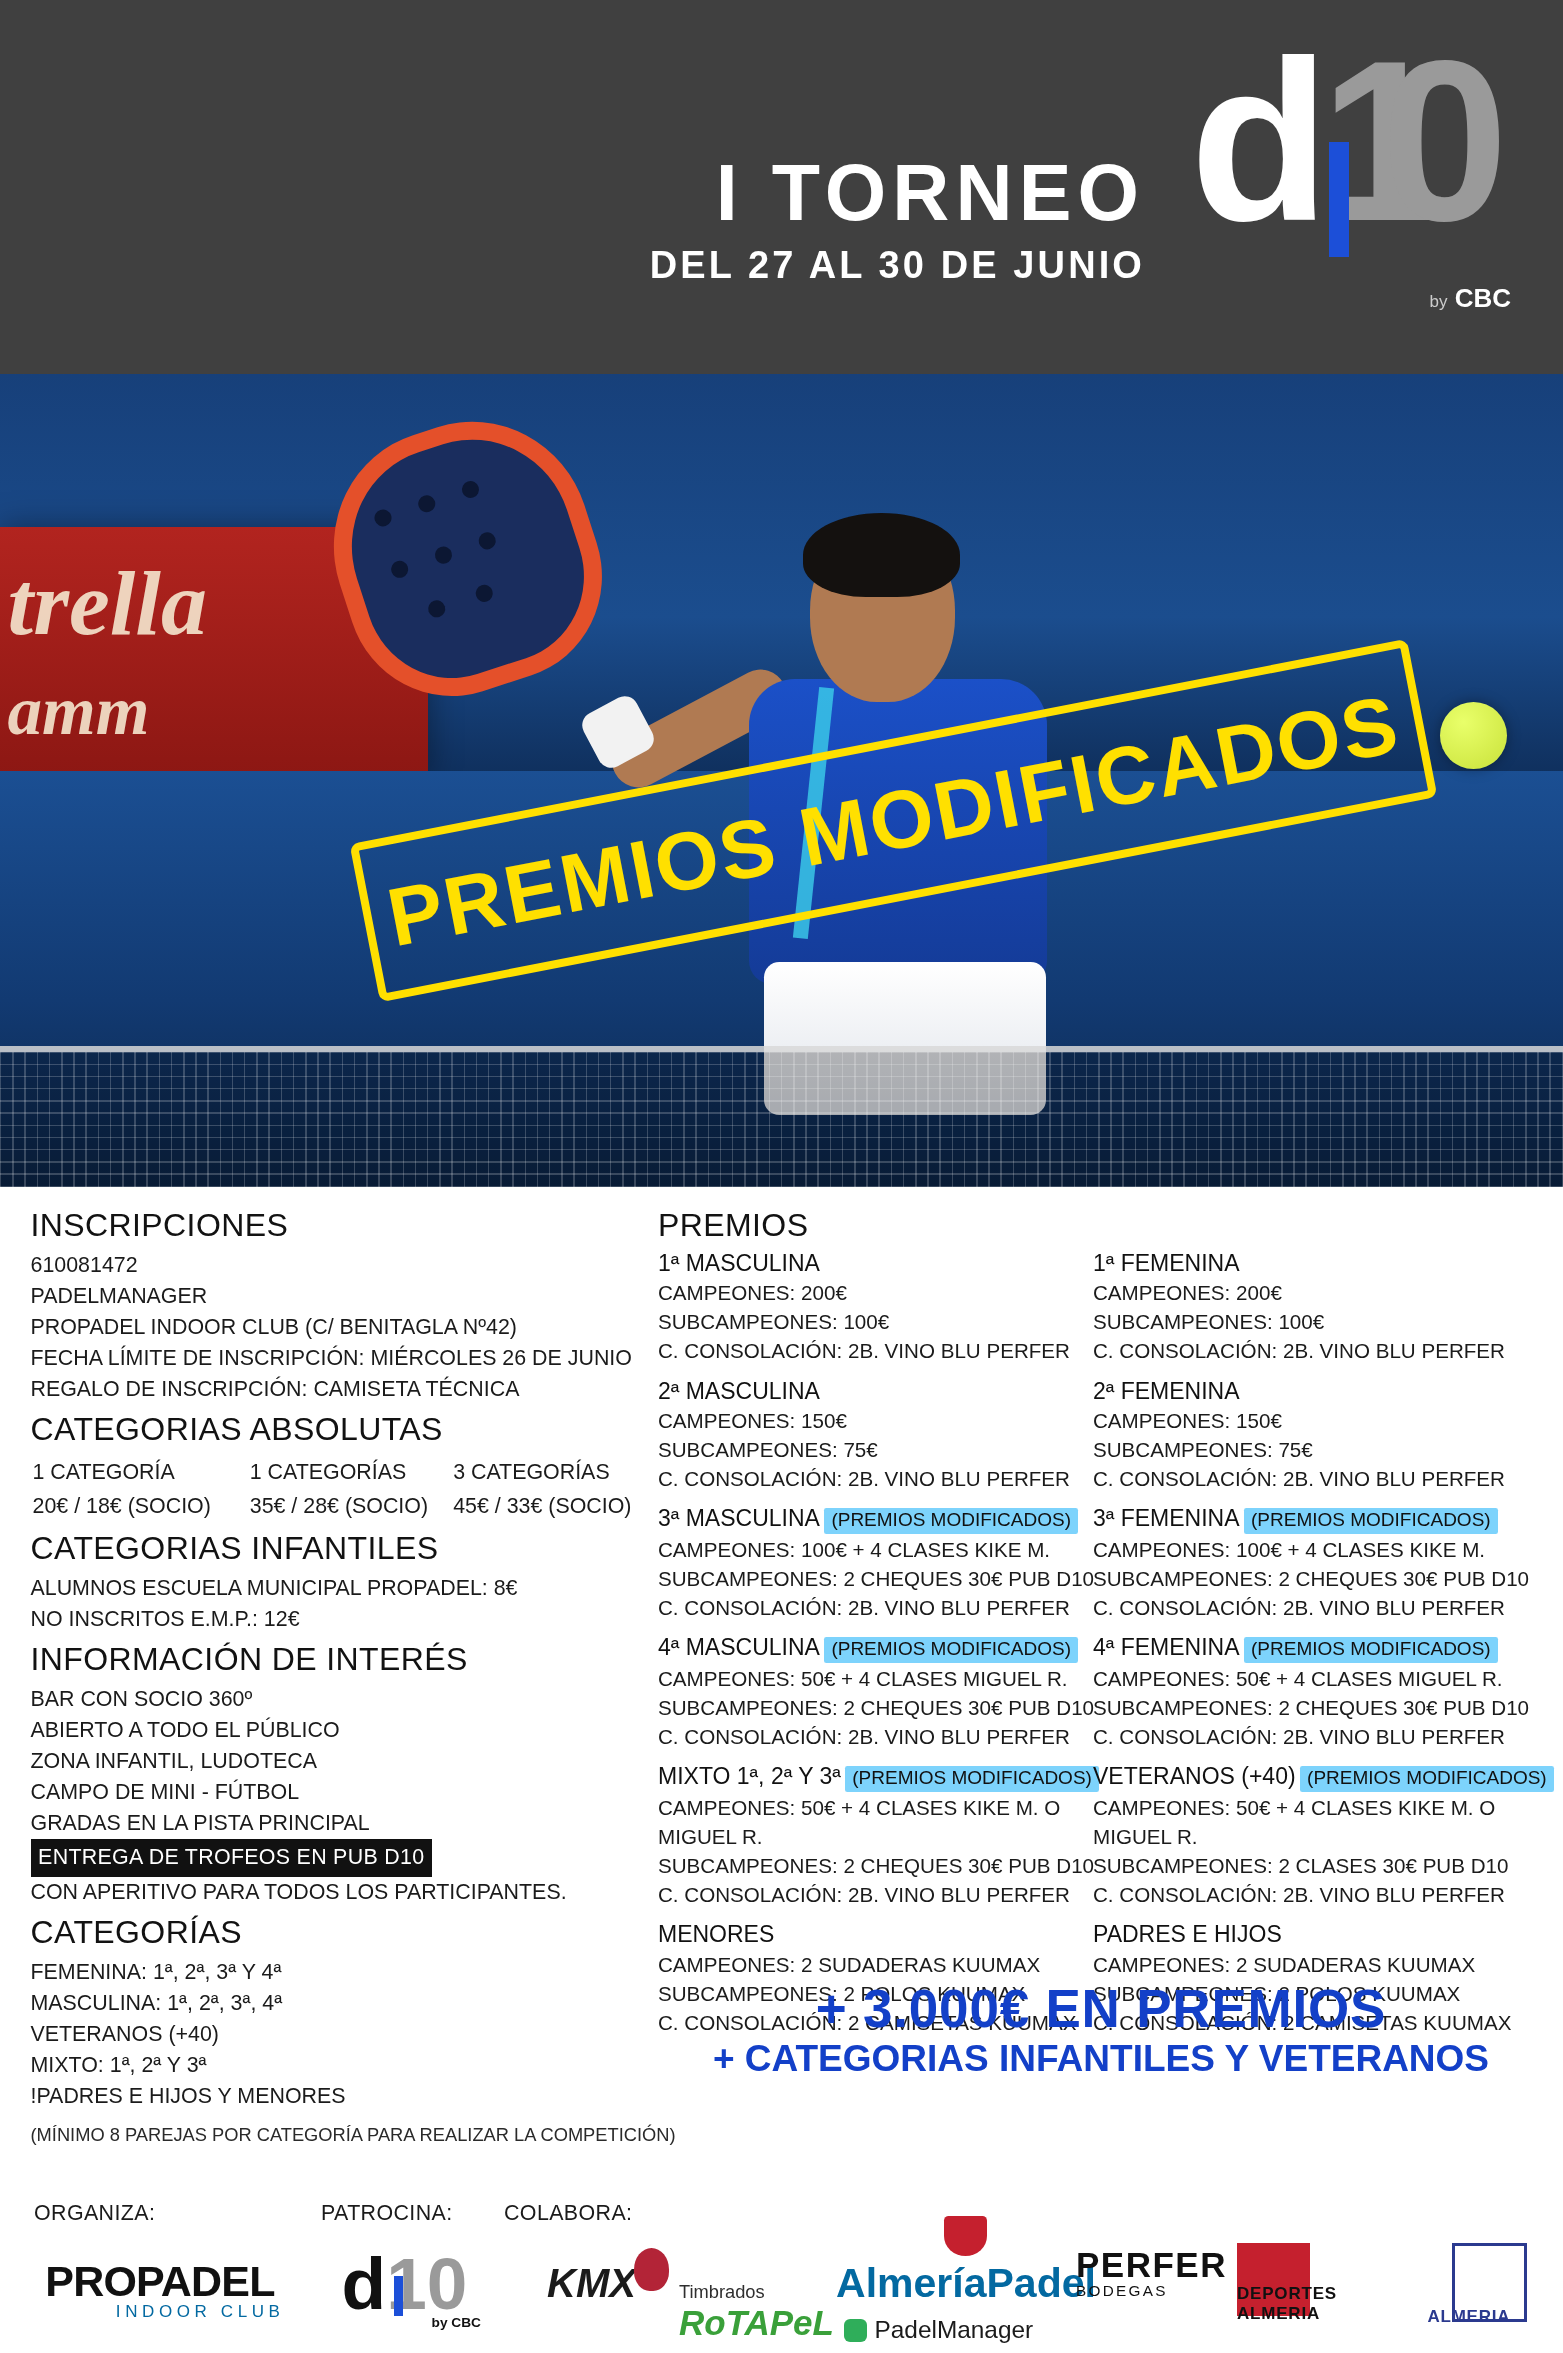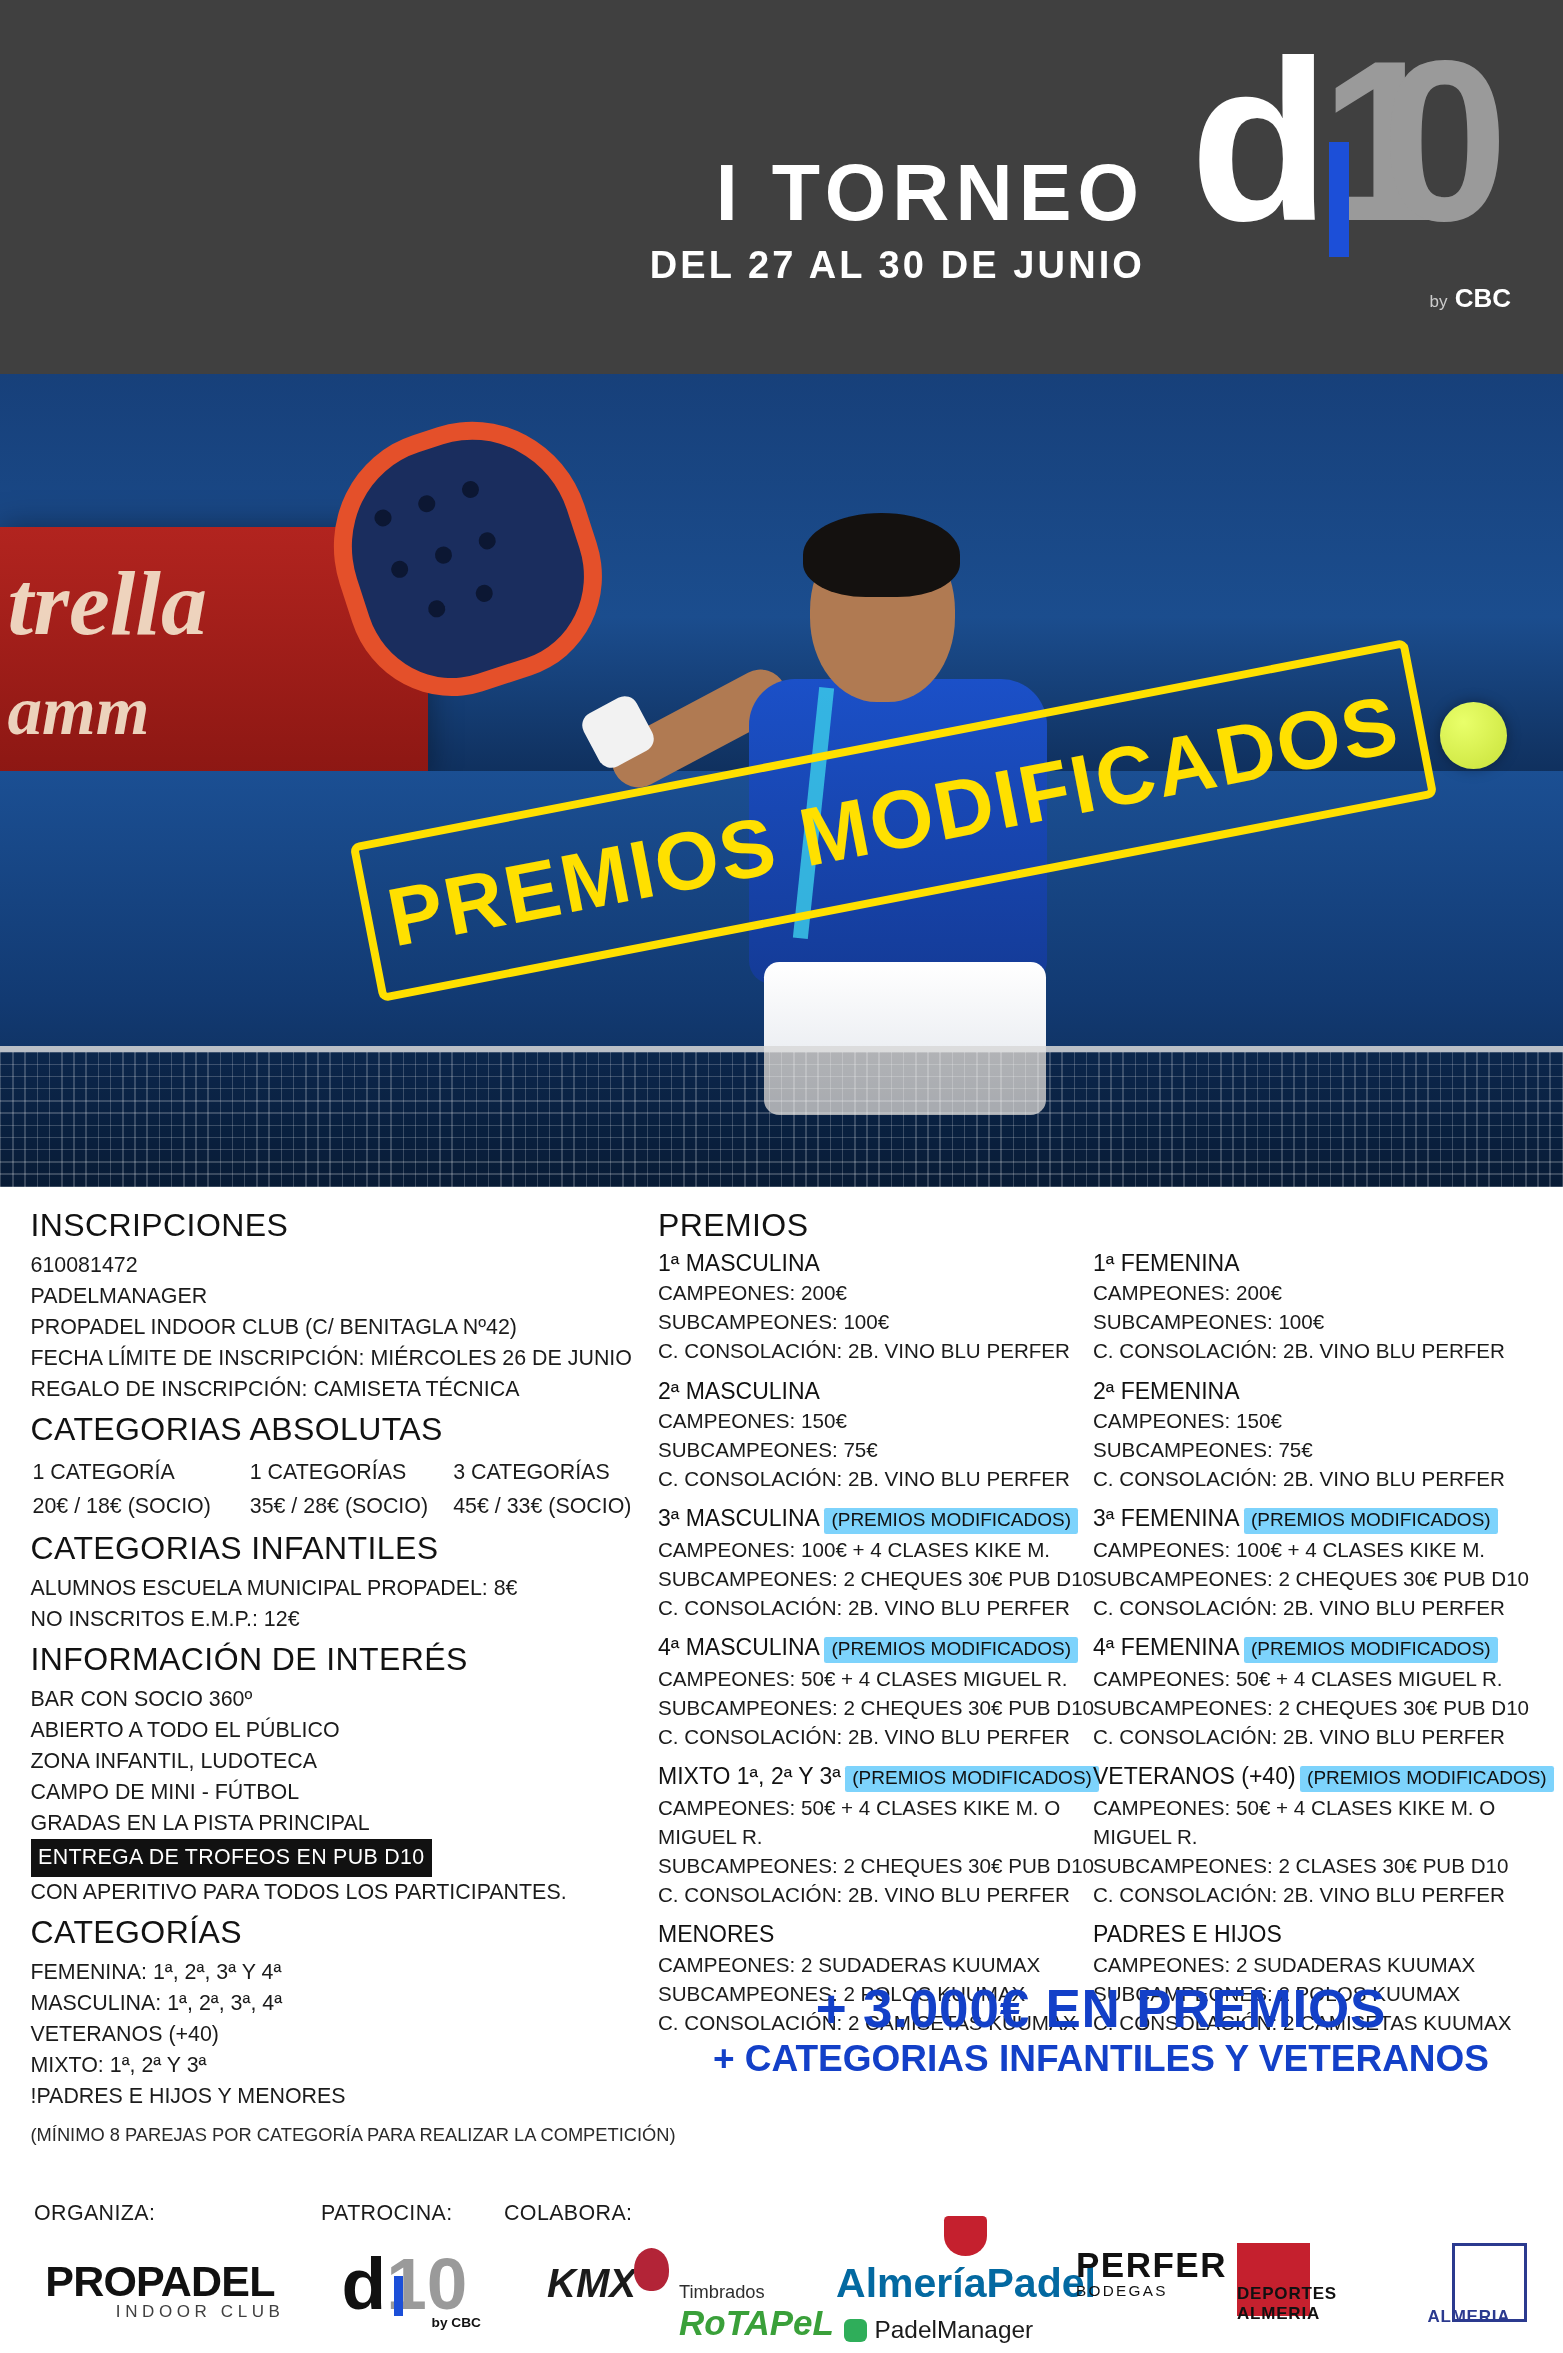--- a/index.html
+++ b/index.html
@@ -281,21 +281,21 @@
     position:absolute;
     display:flex;align-items:center;justify-content:center;
   }
   .propadel{
     left:34px;top:67px;width:252px;height:69px;
   }
   .propadel .pp{
     font-size:43px;font-weight:bold;color:#111;letter-spacing:-0.8px;
   }
   .propadel .sub{
-    position:absolute;right:1.5px;bottom:-6.1px;font-size:17px;letter-spacing:4.6px;color:#404040;
+    position:absolute;right:1.5px;bottom:-6.1px;font-size:17px;letter-spacing:4.6px;color:#0369a1;
   }
   .foot-d10{
     left:328px;top:61px;width:153px;height:84px;
   }
   .foot-d10 .d{font-size:73px;font-weight:bold;color:#111;line-height:73px;}
   .foot-d10 .n{font-size:73px;font-weight:bold;color:#9a9a9a;line-height:73px;}
   .foot-d10 .bar{position:absolute;left:66px;top:35px;width:9.2px;height:40px;background:#1c4fd8;}
   .foot-d10 .bycbc{position:absolute;right:0;bottom:-4.6px;font-size:13.7px;font-weight:bold;color:#111;}
   .kmx{left:519px;top:73px;width:145px;height:61px;}
   .kmx .t{font-size:40px;font-weight:bold;color:#1b1b1b;font-style:italic;}

